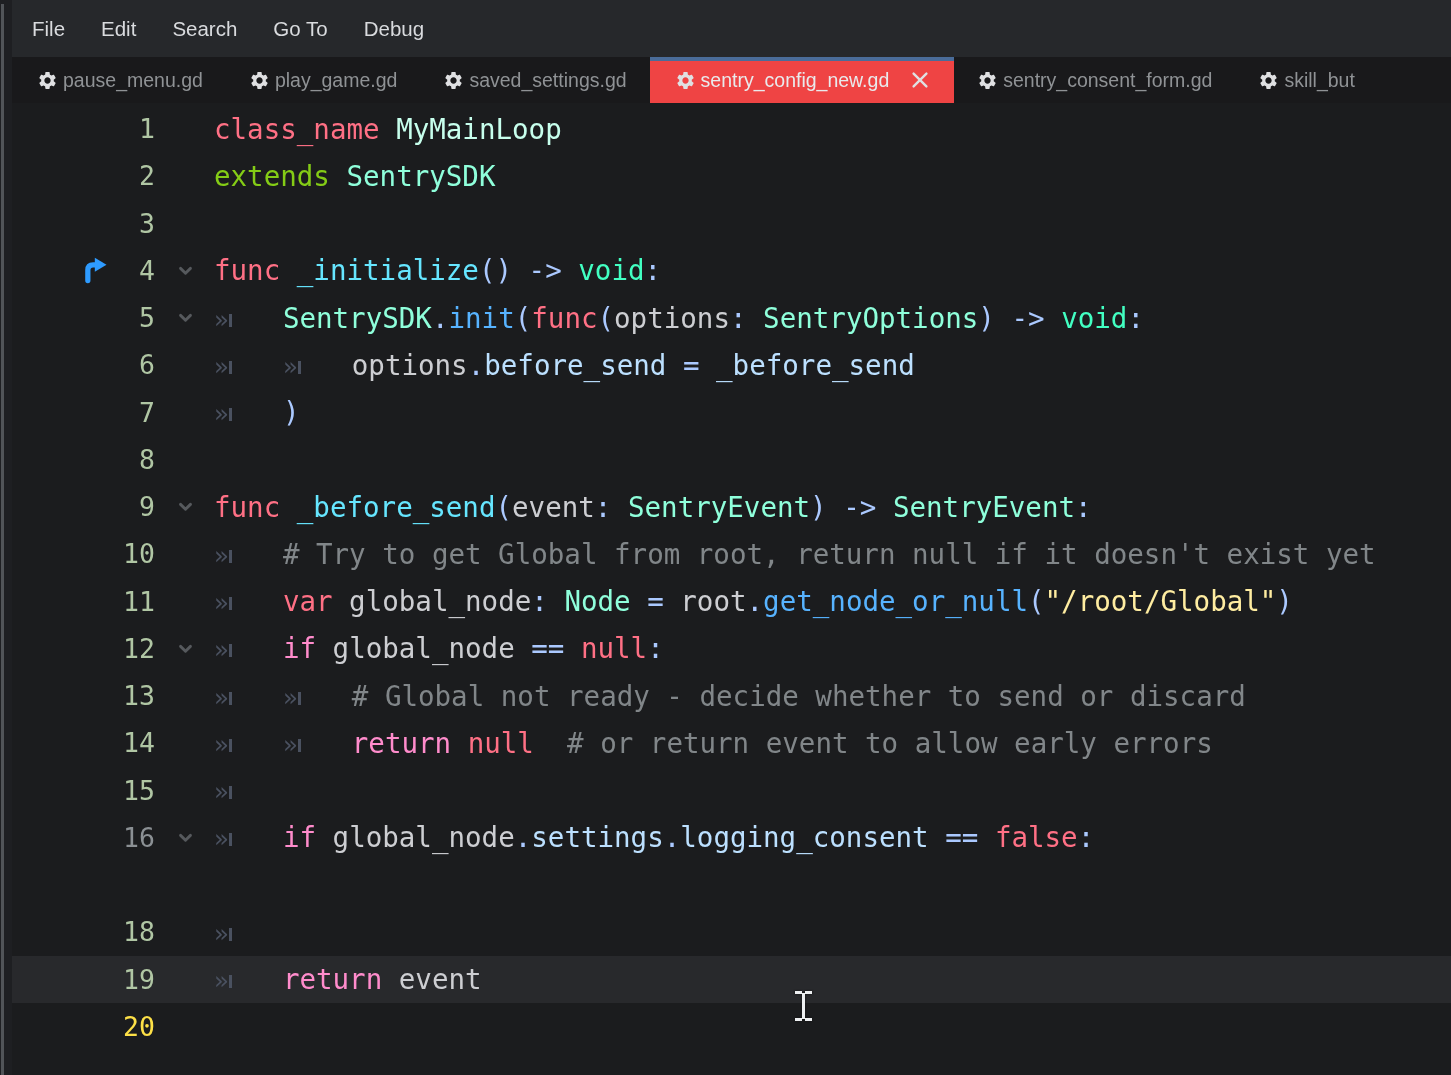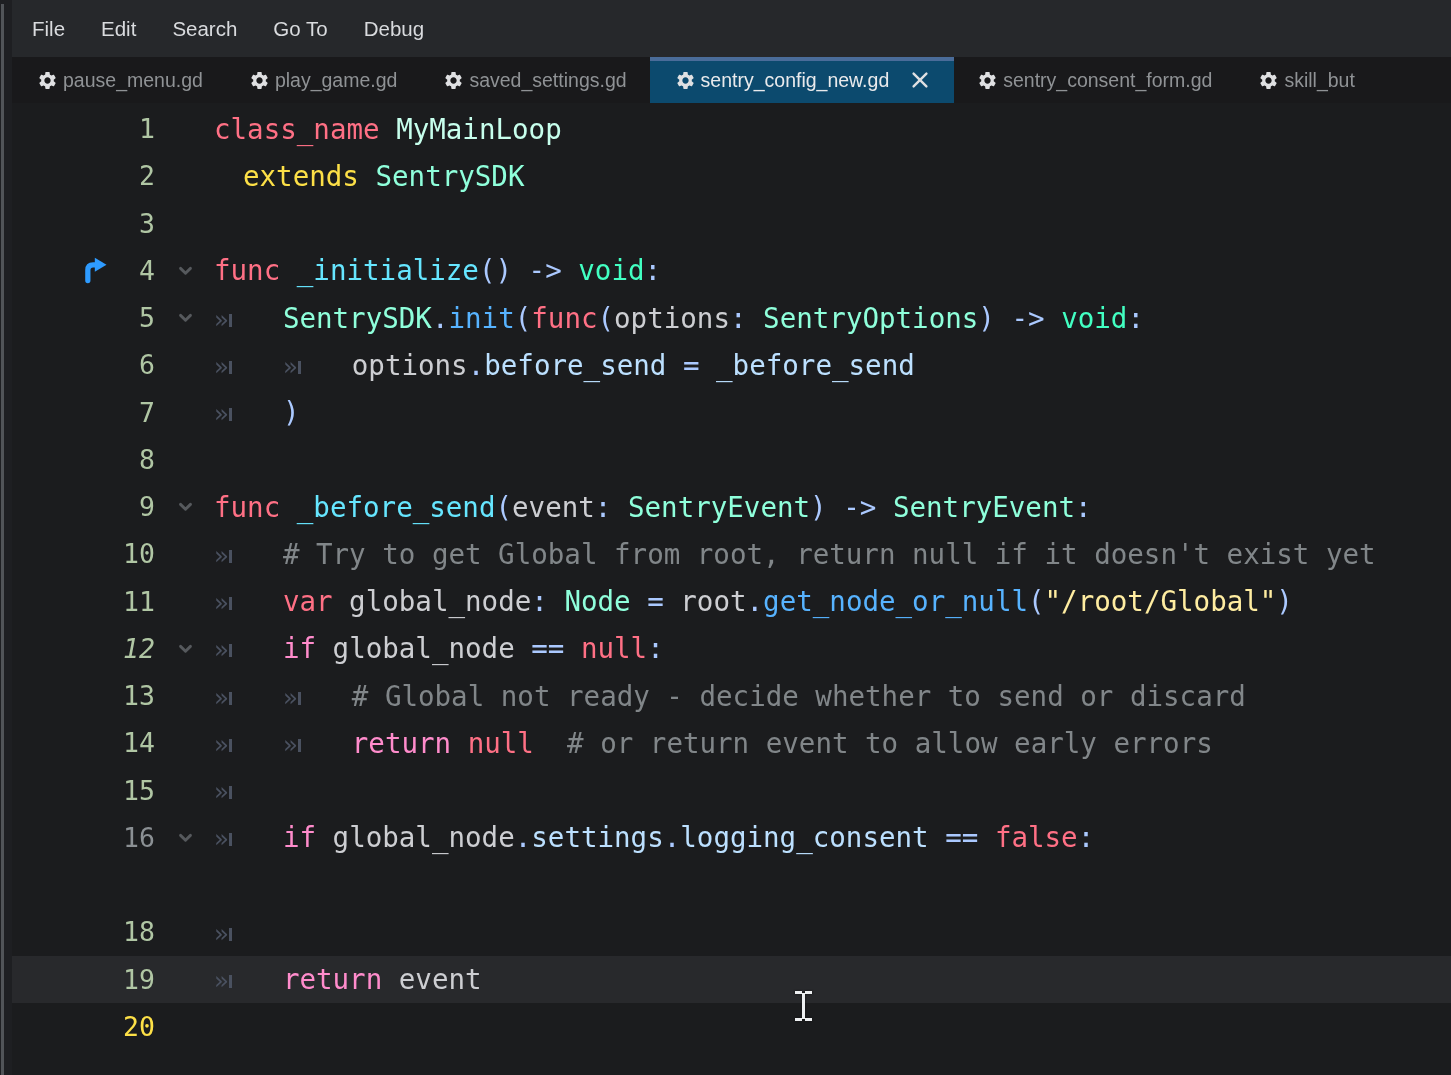--- a/index.html
+++ b/index.html
@@ -13,21 +13,21 @@
   .app { position:absolute; left:12px; top:0; width:1439px; height:1075px; }
 
   
   .menubar { height:57px; background:#26282b; display:flex; align-items:center; padding-left:10px; }
   .menu-item { color:#d9dbde; font-size:20.5px; padding:6px 10px; margin-right:16px; cursor:default; }
 
   
   .tabstrip { height:46px; background:#19191b; display:flex; align-items:stretch; padding-left:2px; overflow:hidden; white-space:nowrap; }
   .tab { display:flex; align-items:center; padding:0 23px; gap:5px; flex:0 0 auto; position:relative; }
   .tab .tab-label { font-size:19.5px; color:#8f9295; }
-  .tab.active { background:#0c4a6e;padding-left:25px; }
+  .tab.active { background:#ef4444;padding-left:25px; }
   .tab.active .tab-label { color:#e9eaec; }
   .tab .accent { position:absolute; left:0; top:0; right:0; height:4px; display:none; }
   .tab.active .accent { display:block; }
   .tab .gear { width:21px; height:21px; flex:0 0 auto; }
   .tab .closer { margin-left:15px; width:22px; height:22px; display:flex; align-items:center; justify-content:center; }
 
   
   .editor { height:972px; background:#1b1c1e; padding-top:2px; position:relative; overflow:hidden; }
   .code-row { height:47.25px; display:flex; align-items:center; }
   .code-row.current { background:#28292c; }
@@ -114,21 +114,21 @@
           <span class="chev-slot"></span>
         </div>
         <span class="code-text"><span style="color: rgb(255, 112, 133);">class_name</span><span style="color: rgb(205, 206, 210);"> </span><span style="color: rgb(199, 255, 237);">MyMainLoop</span></span>
       </div>
       <div class="code-row">
         <div class="gutter">
           <span class="bm-slot"></span>
           <span class="lnum" style="color: rgb(176, 198, 164);">2</span>
           <span class="chev-slot"></span>
         </div>
-        <span class="code-text"><span style="color: #fde047; margin-left: 29px;">extends</span><span style="color: rgb(205, 206, 210);"> </span><span style="color: rgb(143, 255, 219);">SentrySDK</span></span>
+        <span class="code-text"><span style="color: #84cc16;">extends</span><span style="color: rgb(205, 206, 210);"> </span><span style="color: rgb(143, 255, 219);">SentrySDK</span></span>
       </div>
       <div class="code-row">
         <div class="gutter">
           <span class="bm-slot"></span>
           <span class="lnum" style="color: rgb(176, 198, 164);">3</span>
           <span class="chev-slot"></span>
         </div>
         <span class="code-text"></span>
       </div>
       <div class="code-row">
@@ -208,21 +208,21 @@
         <div class="gutter">
           <span class="bm-slot"></span>
           <span class="lnum" style="color: rgb(176, 198, 164);">11</span>
           <span class="chev-slot"></span>
         </div>
         <span class="code-text"><span class="tab-marker" style="color: rgb(74, 81, 96);">»</span><span style="color: rgb(255, 112, 133);">var</span><span style="color: rgb(205, 206, 210);"> global_node</span><span style="color: rgb(171, 201, 255);">:</span><span style="color: rgb(205, 206, 210);"> </span><span style="color: rgb(143, 255, 219);">Node</span><span style="color: rgb(205, 206, 210);"> </span><span style="color: rgb(171, 201, 255);">=</span><span style="color: rgb(205, 206, 210);"> root</span><span style="color: rgb(171, 201, 255);">.</span><span style="color: rgb(87, 179, 255);">get_node_or_null</span><span style="color: rgb(171, 201, 255);">(</span><span style="color: rgb(255, 237, 161);">"/root/Global"</span><span style="color: rgb(171, 201, 255);">)</span></span>
       </div>
       <div class="code-row">
         <div class="gutter">
           <span class="bm-slot"></span>
-          <span class="lnum" style="color: rgb(176, 198, 164); font-style: italic;">12</span>
+          <span class="lnum" style="color: rgb(176, 198, 164);">12</span>
           <span class="chev-slot">
             <svg width="17" height="17" viewBox="0 0 24 24">
               <path stroke="#56595d" stroke-width="4" stroke-linecap="round" stroke-linejoin="round" fill="none" d="M5 9 L12 16 L19 9"></path>
             </svg>
           </span>
         </div>
         <span class="code-text"><span class="tab-marker" style="color: rgb(74, 81, 96);">»</span><span style="color: rgb(255, 140, 204);">if</span><span style="color: rgb(205, 206, 210);"> global_node </span><span style="color: rgb(171, 201, 255);">==</span><span style="color: rgb(205, 206, 210);"> </span><span style="color: rgb(255, 112, 133);">null</span><span style="color: rgb(171, 201, 255);">:</span></span>
       </div>
       <div class="code-row">
         <div class="gutter">

